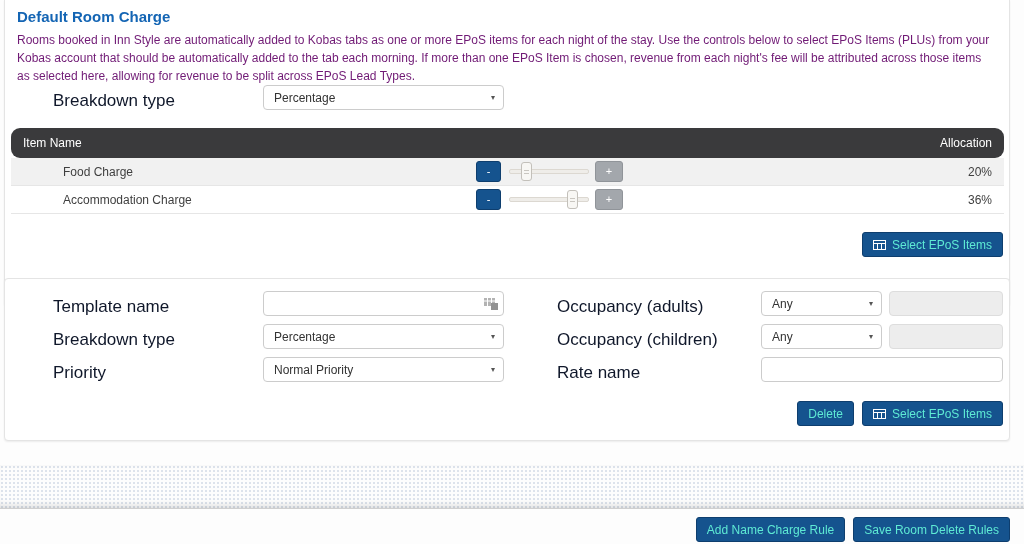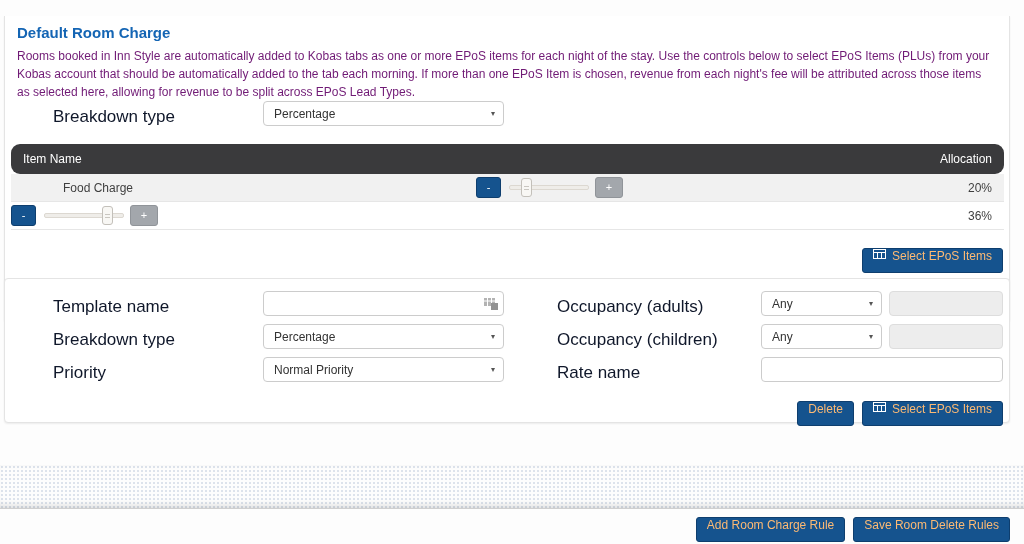--- a/index.html
+++ b/index.html
@@ -3,22 +3,22 @@
 <meta charset="utf-8">
 <style>
   * { margin:0; padding:0; box-sizing:border-box; }
   html,body { background:#fff; }
   body { font-family:"Liberation Sans", sans-serif; }
   .screen { position:relative; width:1024px; height:544px; background:#fdfdfd; overflow:hidden; }
 
   .panel { position:absolute; left:4px; width:1006px; background:#fff;
            border:1px solid #e4e4e4; border-top:none; border-radius:0 0 4px 4px;
            box-shadow:0 1px 2px rgba(0,0,0,0.07); }
-  #panel-default { top:16px; height:306px; }
-  #panel-rule { top:278px; height:145px; border-top:1px solid #e4e4e4; border-radius:4px; }
+  #panel-default { top:0; height:306px; }
+  #panel-rule { top:278px; height:163px; border-top:1px solid #e4e4e4; border-radius:4px; }
 
   .page-title { position:absolute; left:12px; top:8px; font-size:15px; font-weight:bold; color:#1465b4; }
   .page-desc { position:absolute; left:12px; top:31px; width:978px; font-size:12px; color:#701a75; line-height:1.5; }
 
   .field-label { position:absolute; font-size:17px; color:#0f172a;margin-left:36px; }
 
   .select-box { position:absolute; height:25px; background:#fff; border:1px solid #ccc; border-radius:4px;
                 display:flex; align-items:center; justify-content:space-between;
                 padding:0 8px 0 10px; font-size:12px; color:#333; cursor:pointer; }
   .select-box .caret { font-size:8px; color:#555; line-height:1; }
@@ -42,23 +42,23 @@
               text-align:center; color:#fff; cursor:pointer; }
   .btn-minus { background:#15538e; border:1px solid #0e3e6e; }
   .btn-plus  { background:#a3a7ac; border:1px solid #909499; width:28px; margin-left:6px; }
   .slider-track { position:relative; width:80px; height:5px; margin:0 0 0 8px; background:#efede9;
                   border:1px solid #dcd8d1; border-radius:2px; cursor:pointer; }
   .slider-handle { position:absolute; top:-8px; width:11px; height:19px; margin-left:-5px;
                    background:#f8f7f4; border:1px solid #c3c0ba; border-radius:3px; cursor:grab;
                    display:flex; flex-direction:column; justify-content:center; align-items:center; gap:2px; }
   .slider-handle i { display:block; width:5px; border-top:1px solid #c9c6c0; }
 
-  .btn { display:inline-flex; align-items:flex-start; gap:6px; height:25px; padding:0 10px;
+  .btn { display:inline-flex; align-items:center; gap:6px; height:25px; padding:0 10px;
          background:#15538e; border:1px solid #0e3e6e; border-radius:3px;
-         color:#fdba74; font-size:12px; cursor:pointer; white-space:nowrap; }
+         color:#5eead4; font-size:12px; cursor:pointer; white-space:nowrap; }
   .btn svg { display:block; }
 
   .panel-btn-row { position:absolute; right:6px; display:flex; gap:8px; }
 
   .input-icon { position:absolute; width:15px; height:13px; opacity:.75; }
 
   
   .dotted-band { position:absolute; left:0; top:465px; width:1024px; height:44px;
                  background-image:radial-gradient(#dde3ec 1px, transparent 1px);
                  background-size:4px 4px;
@@ -97,20 +97,21 @@
                 <i></i>
                 <i></i>
               </span>
           </span>
           <span class="btn-step btn-plus">+</span>
         </span>
         <span class="c-alloc">20%</span>
       </div>
 
       <div class="t-row">
+        <span class="c-name">Accommodation Charge</span>
         <span class="slider-ctl">
           <span class="btn-step btn-minus">-</span>
           <span class="slider-track">
             <span class="slider-handle" style="left: 80%;">
                 <i></i>
                 <i></i>
               </span>
           </span>
           <span class="btn-step btn-plus">+</span>
         </span>
@@ -185,20 +186,20 @@
         </svg>
         <span>Select EPoS Items</span>
       </span>
     </div>
   </div>
 
   <div class="dotted-band"></div>
 
   <div class="footer-btns">
     <span class="btn">
-      <span>Add Room Charge Rule</span>
+      <span>Add Name Charge Rule</span>
     </span>
     <span class="btn">
       <span>Save Room Delete Rules</span>
     </span>
   </div>
 
 </div>
 
 </body></html>

